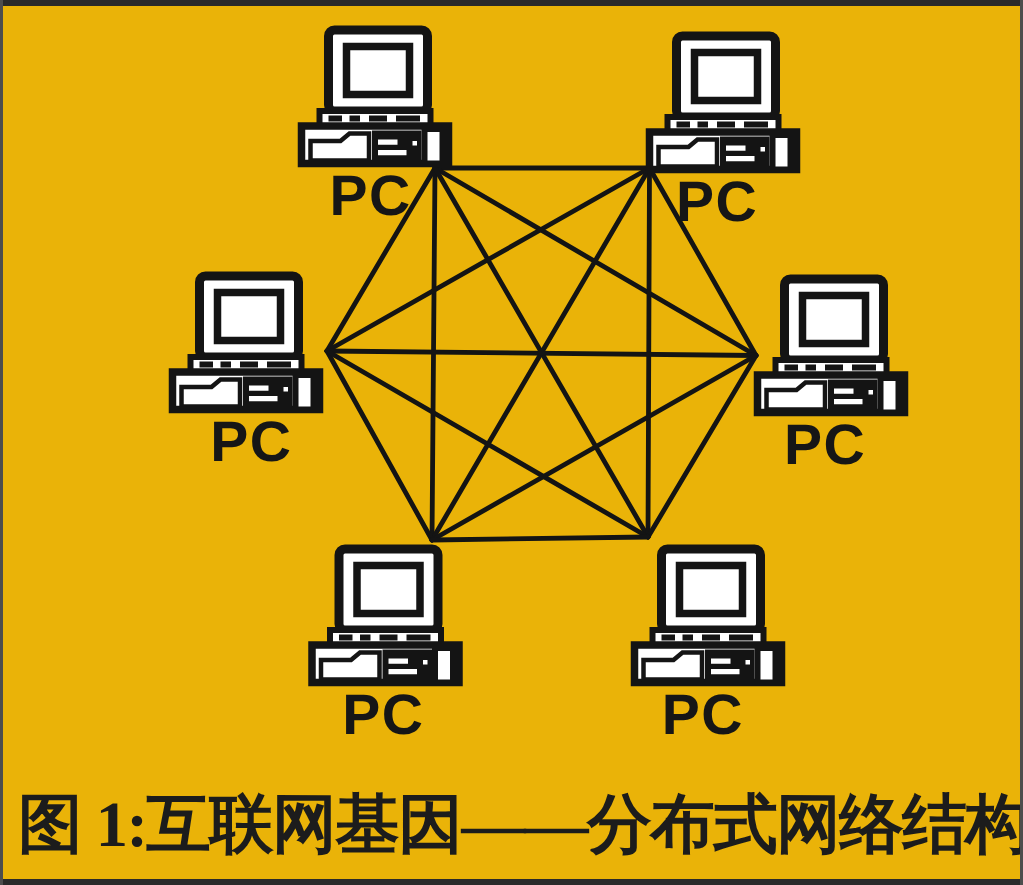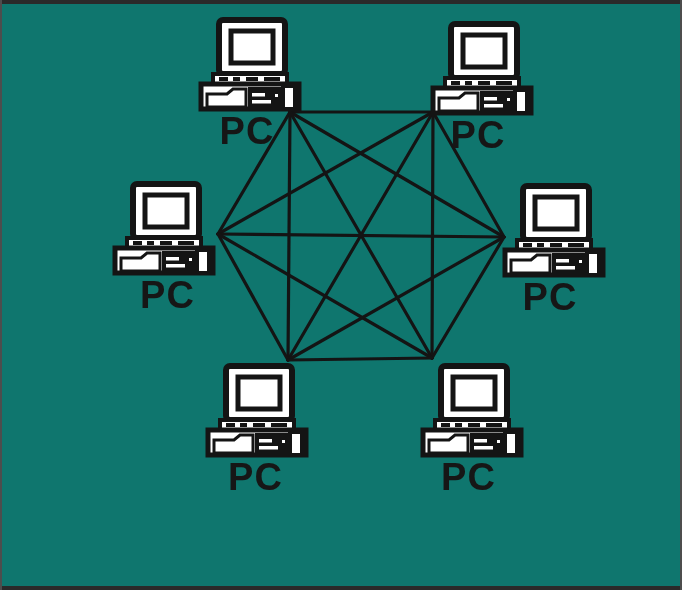--- a/index.html
+++ b/index.html
@@ -5,21 +5,21 @@
   html, body {
     margin: 0;
     padding: 0;
     background: #ffffff;
     font-family: "Liberation Sans", sans-serif;
   }
   .figure-frame {
     position: relative;
     width: 682px;
     height: 590px;
-    background: #0f766e;
+    background: #eab308;
     overflow: hidden;
     color: #141414; 
   }
   .frame-line { position: absolute; background: #2a2a2a; }
   .frame-top    { left: 0; top: 0; width: 682px; height: 4px; }
   .frame-bottom { left: 0; bottom: 0; width: 682px; height: 4px; }
   .frame-left   { left: 0; top: 0; width: 2px; height: 590px; background:#4d4d4d; }
   .frame-right  { right: 0; top: 0; width: 2px; height: 590px; background:#4d4d4d; }
 
   .mesh-svg {
@@ -233,18 +233,19 @@
       <rect x="54" y="77" width="13" height="3.5" fill="#ffffff"></rect>
       <rect x="54" y="84" width="19" height="3.5" fill="#ffffff"></rect>
       <rect x="77" y="78" width="3" height="3" fill="#ffffff"></rect>
 
       <rect x="85" y="70" width="12" height="23" fill="#ffffff" stroke="currentColor" stroke-width="4"></rect>
     </svg>
     <span class="pc-label" style="margin-left: -7px;">PC</span>
   </div>
     </div>
 
+  <div class="figure-caption">图 1:互联网基因——分布式网络结构</div>
 
   <div class="frame-line frame-top"></div>
   <div class="frame-line frame-bottom"></div>
   <div class="frame-line frame-left"></div>
   <div class="frame-line frame-right"></div>
 </div>
 
 </body></html>

